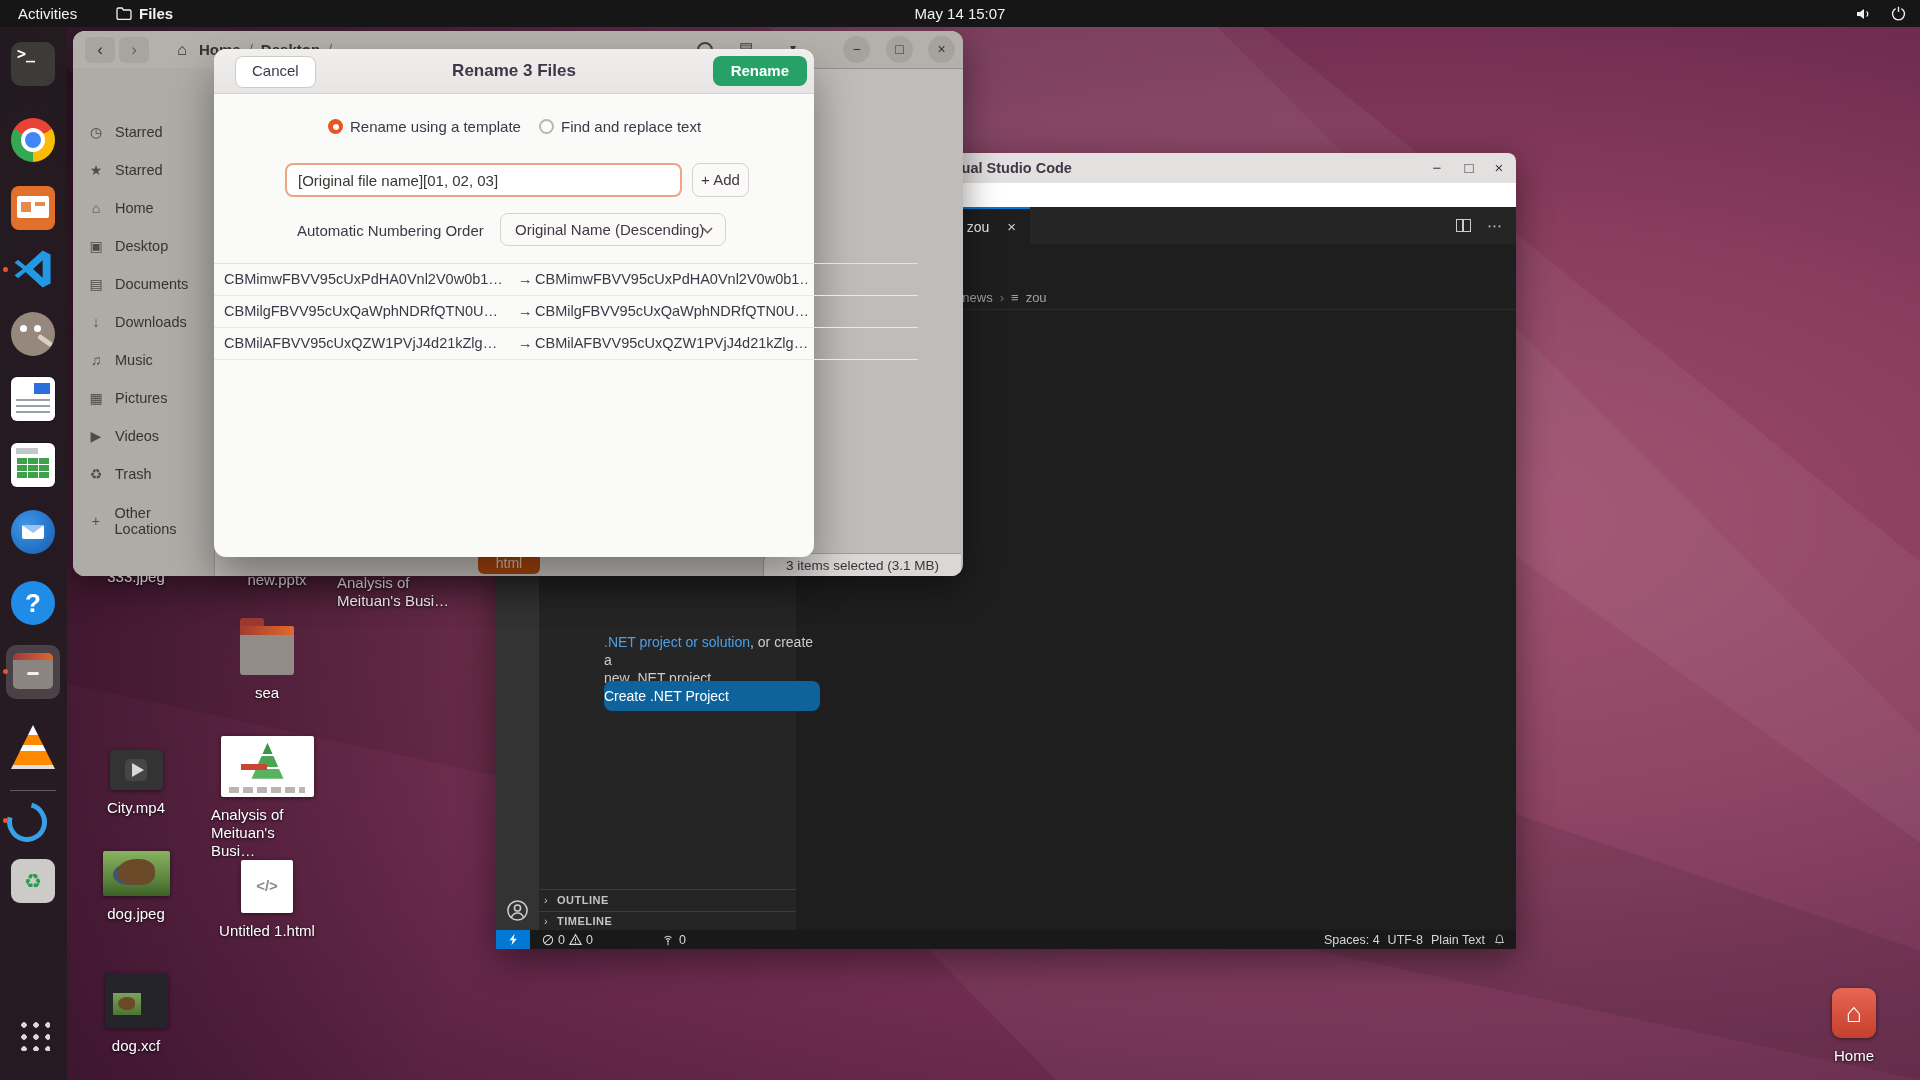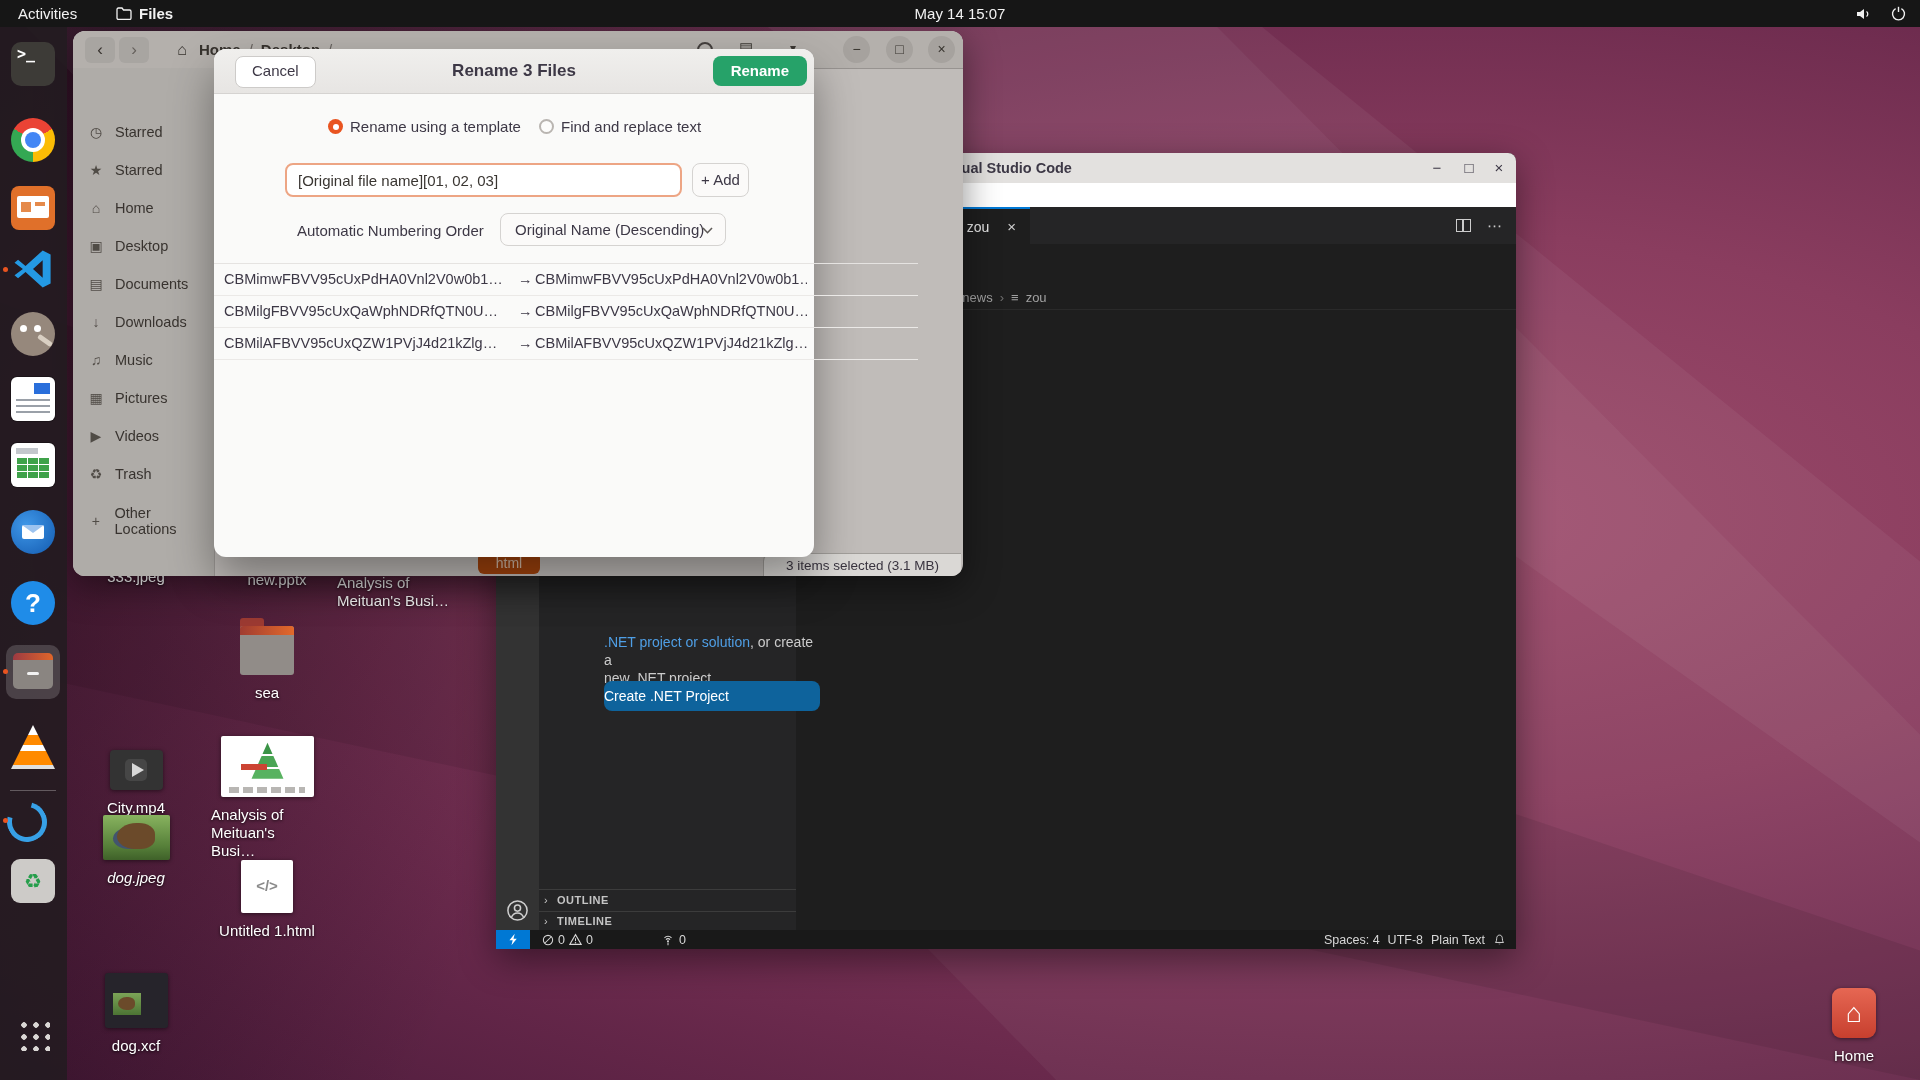--- a/index.html
+++ b/index.html
@@ -226,21 +226,21 @@
 
   <div class="dsk" style="left:207px;top:736px;">
     <div class="th th-doc" style="width:93px;height:61px;">
       <i class="pyr"></i>
       <i class="pyr-red"></i>
       <i class="cap"></i>
     </div>
     <div class="lbl" style="max-width:112px;">Analysis of Meituan's Busi…</div>
   </div>
 
-  <div class="dsk" style="left:76px;top:815px;font-style:italic;">
+  <div class="dsk" style="left:76px;top:851px;">
     <div class="th th-photo" style="width:67px;height:45px;">
       <i class="dogblob"></i>
     </div>
     <div class="lbl">dog.jpeg</div>
   </div>
 
   <div class="dsk" style="left:207px;top:860px;">
     <div class="th th-doc" style="width:52px;height:53px;">
       <span class="codeglyph">&lt;/&gt;</span>
     </div>

